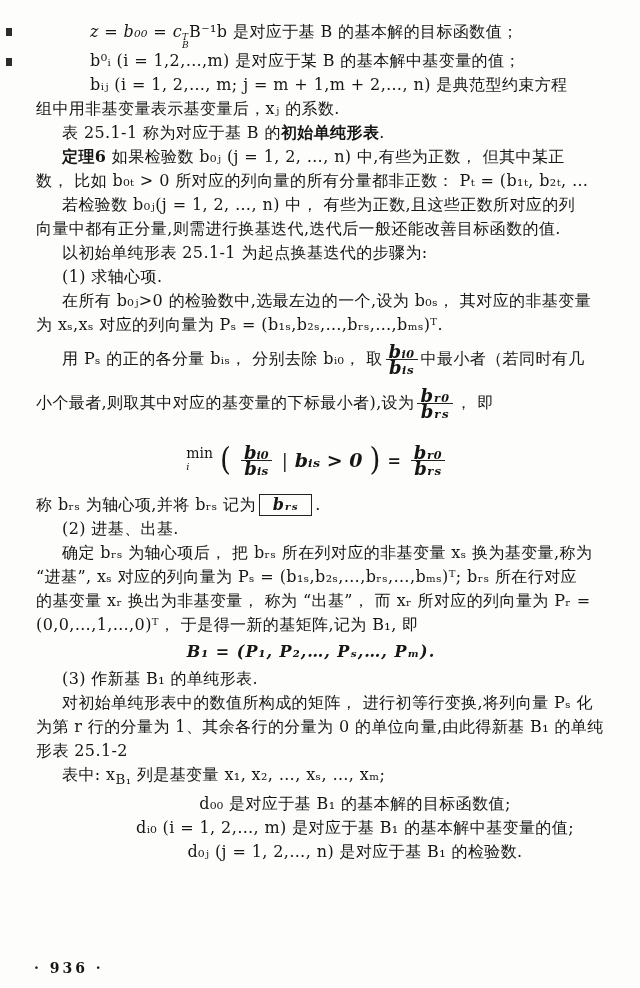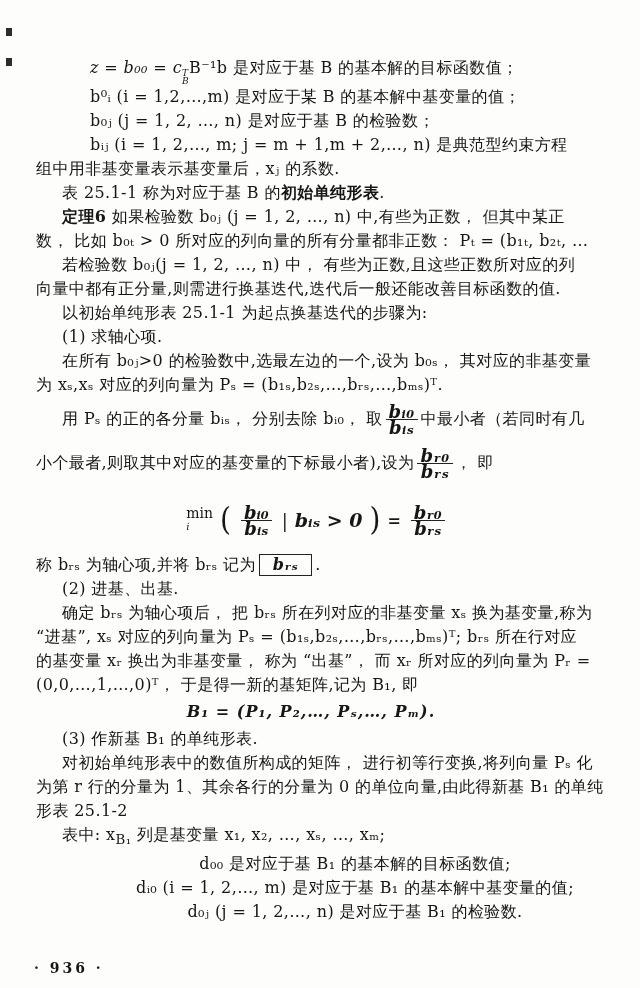--- a/index.html
+++ b/index.html
@@ -1,20 +1,20 @@
 <!DOCTYPE html>
 <html><head>
 <meta charset="utf-8">
 <style>
   html,body{margin:0;padding:0;}
   body{
     width:640px;height:988px;background:#fdfdfb;position:relative;overflow:hidden;
     font-family:"DejaVu Serif","Liberation Serif",serif;color:#161616;
   }
-  .page{padding:20px 24px 0 36px;position:relative;margin-top:36px;}
+  .page{padding:20px 24px 0 36px;position:relative;}
   p{margin:0;font-size:16px;line-height:24px;letter-spacing:0.4px;white-space:nowrap;}
   .ind1{padding-left:26px;}
   .ind2{padding-left:54px;}
   .ind3{padding-left:58px;text-align:center;}
   .bold{font-weight:bold;}
   .mi{font-style:italic;}
   
   .supsub{display:inline-flex;flex-direction:column;align-items:flex-start;
     font-size:9px;line-height:8px;vertical-align:-3px;font-style:italic;}
   
@@ -43,21 +43,20 @@
 <body>
 
 <div class="page">
 
   <p class="ind2"><span class="mi">z = b₀₀ = c</span><span class="supsub">
         <span>T</span>
         <span>B</span>
       </span><span>B⁻¹b 是对应于基 B 的基本解的目标函数值；</span></p>
 
   <p class="ind2">b⁰ᵢ (i = 1,2,…,m) 是对应于某 B 的基本解中基变量的值；</p>
-  <p class="ind2">b₀ⱼ (j = 1, 2, …, n) 是对应于基 B 的检验数；</p>
   <p class="ind2">bᵢⱼ (i = 1, 2,…, m; j = m + 1,m + 2,…, n) 是典范型约束方程</p>
   <p>组中用非基变量表示基变量后，xⱼ 的系数.</p>
 
   <p class="ind1"><span>表 25.1-1  称为对应于基 B 的</span><span class="bold">初始单纯形表</span><span>.</span></p>
 
   <p class="ind1"><span class="bold">定理6</span><span>  如果检验数 b₀ⱼ (j = 1, 2, …, n) 中,有些为正数， 但其中某正</span></p>
 
   <p>数， 比如 b₀ₜ &gt; 0 所对应的列向量的所有分量都非正数： Pₜ = (b₁ₜ, b₂ₜ, …</p>
   <p class="ind1">若检验数 b₀ⱼ(j = 1, 2, …, n) 中， 有些为正数,且这些正数所对应的列</p>
   <p>向量中都有正分量,则需进行换基迭代,迭代后一般还能改善目标函数的值.</p>

